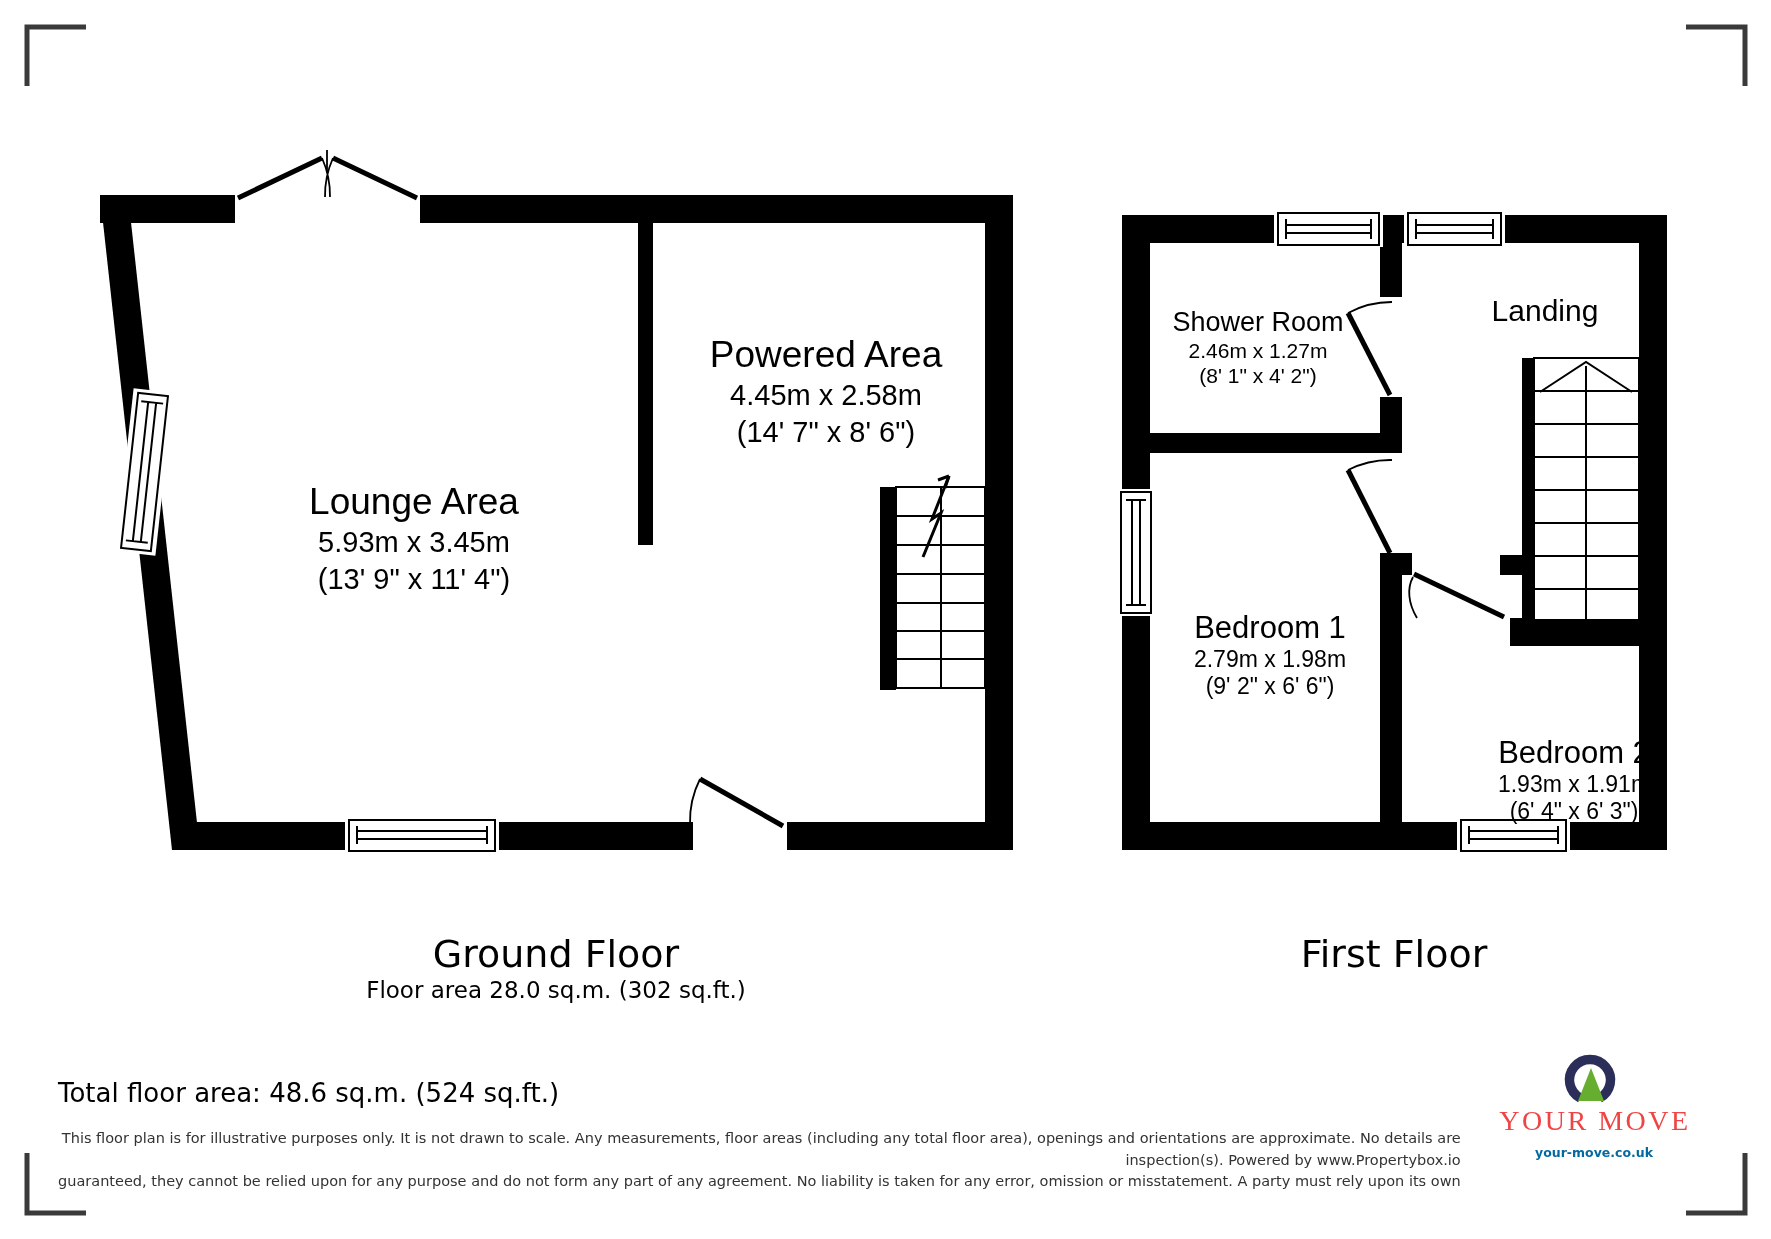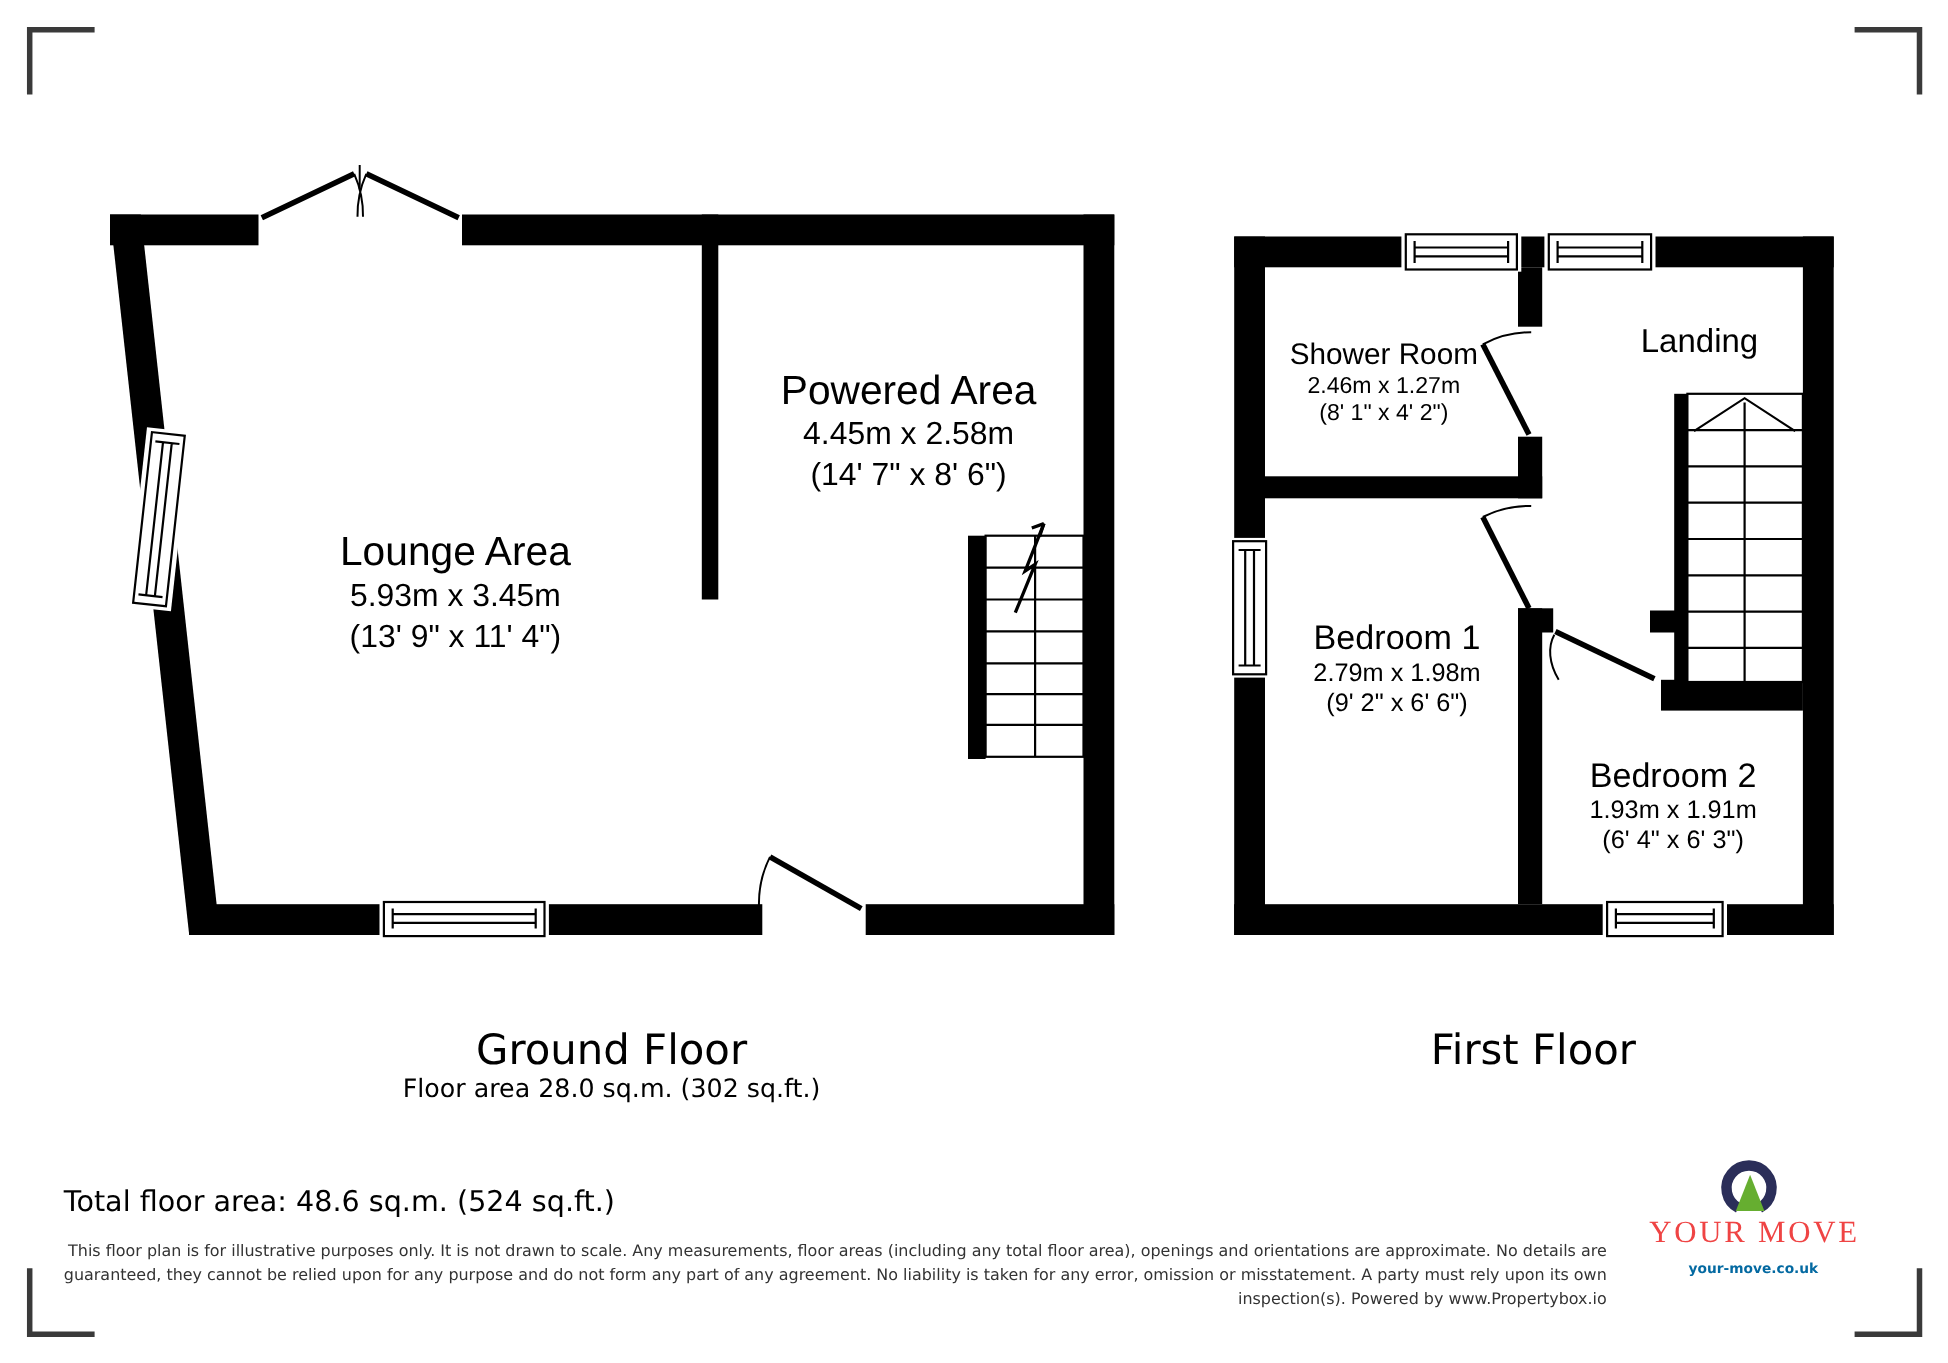--- a/index.html
+++ b/index.html
@@ -2,21 +2,21 @@
 <html><head>
 <meta charset="utf-8">
 <style>
   html,body{margin:0;padding:0;background:#fff;}
   #stage{position:relative;width:1771px;height:1239px;background:#fff;overflow:hidden;
          font-family:"Liberation Sans",sans-serif;color:#000;}
   #plan-svg{position:absolute;left:0;top:0;}
   .label{position:absolute;transform:translateX(-50%);text-align:center;white-space:nowrap;}
   .room-title-lg{font-size:37px;line-height:44px;}
   .room-dim-lg{font-size:29px;line-height:37px;}
-  .room-title-md{font-size:31px;line-height:36px;}
+  .room-title-md{font-size:31px;line-height:36px;margin-top:48px;}
   .room-dim-md{font-size:23px;line-height:27px;}
   .room-title-sm{font-size:27px;line-height:31px;}
   .room-dim-sm{font-size:21px;line-height:25px;}
   .landing-lbl{font-size:30px;line-height:34px;}
   .caption{font-family:"DejaVu Sans",sans-serif;}
   .caption-title{font-size:38px;line-height:42px;margin-top:47px;}
   .caption-sub{font-size:23px;line-height:30px;}
   .footer-total{position:absolute;left:58px;top:1078px;font-family:"DejaVu Sans",sans-serif;
                 font-size:26px;white-space:nowrap;}
   .disclaimer{position:absolute;left:58px;top:1128px;font-family:"DejaVu Sans",sans-serif;
@@ -177,39 +177,39 @@
   </div>
 
   <div class="label landing-lbl" style="left:1545px;top:294px">Landing</div>
 
   <div class="label" style="left:1270px;top:562px">
     <div class="room-title-md">Bedroom 1</div>
     <div class="room-dim-md">2.79m x 1.98m</div>
     <div class="room-dim-md">(9' 2" x 6' 6")</div>
   </div>
 
-  <div class="label" style="left:1521px;top:687px">
+  <div class="label" style="left:1574px;top:687px">
     <div class="room-title-md">Bedroom 2</div>
     <div class="room-dim-md">1.93m x 1.91m</div>
     <div class="room-dim-md">(6' 4" x 6' 3")</div>
   </div>
 
   <div class="label caption" style="left:556px;top:886px">
     <div class="caption-title">Ground Floor</div>
     <div class="caption-sub">Floor area 28.0 sq.m. (302 sq.ft.)</div>
   </div>
 
   <div class="label caption" style="left:1394px;top:886px">
     <div class="caption-title">First Floor</div>
   </div>
 
   <div class="footer-total">Total floor area: 48.6 sq.m. (524 sq.ft.)</div>
 
   <div class="disclaimer">
     <div>This floor plan is for illustrative purposes only. It is not drawn to scale. Any measurements, floor areas (including any total floor area), openings and orientations are approximate. No details are</div>
+    <div>inspection(s). Powered by www.Propertybox.io</div>
     <div>guaranteed, they cannot be relied upon for any purpose and do not form any part of any agreement. No liability is taken for any error, omission or misstatement. A party must rely upon its own</div>
-    <div>inspection(s). Powered by www.Propertybox.io</div>
   </div>
 
   <div class="logo-name">YOUR MOVE</div>
   <div class="logo-url">your-move.co.uk</div>
 
 </div>
 
 </body></html>

